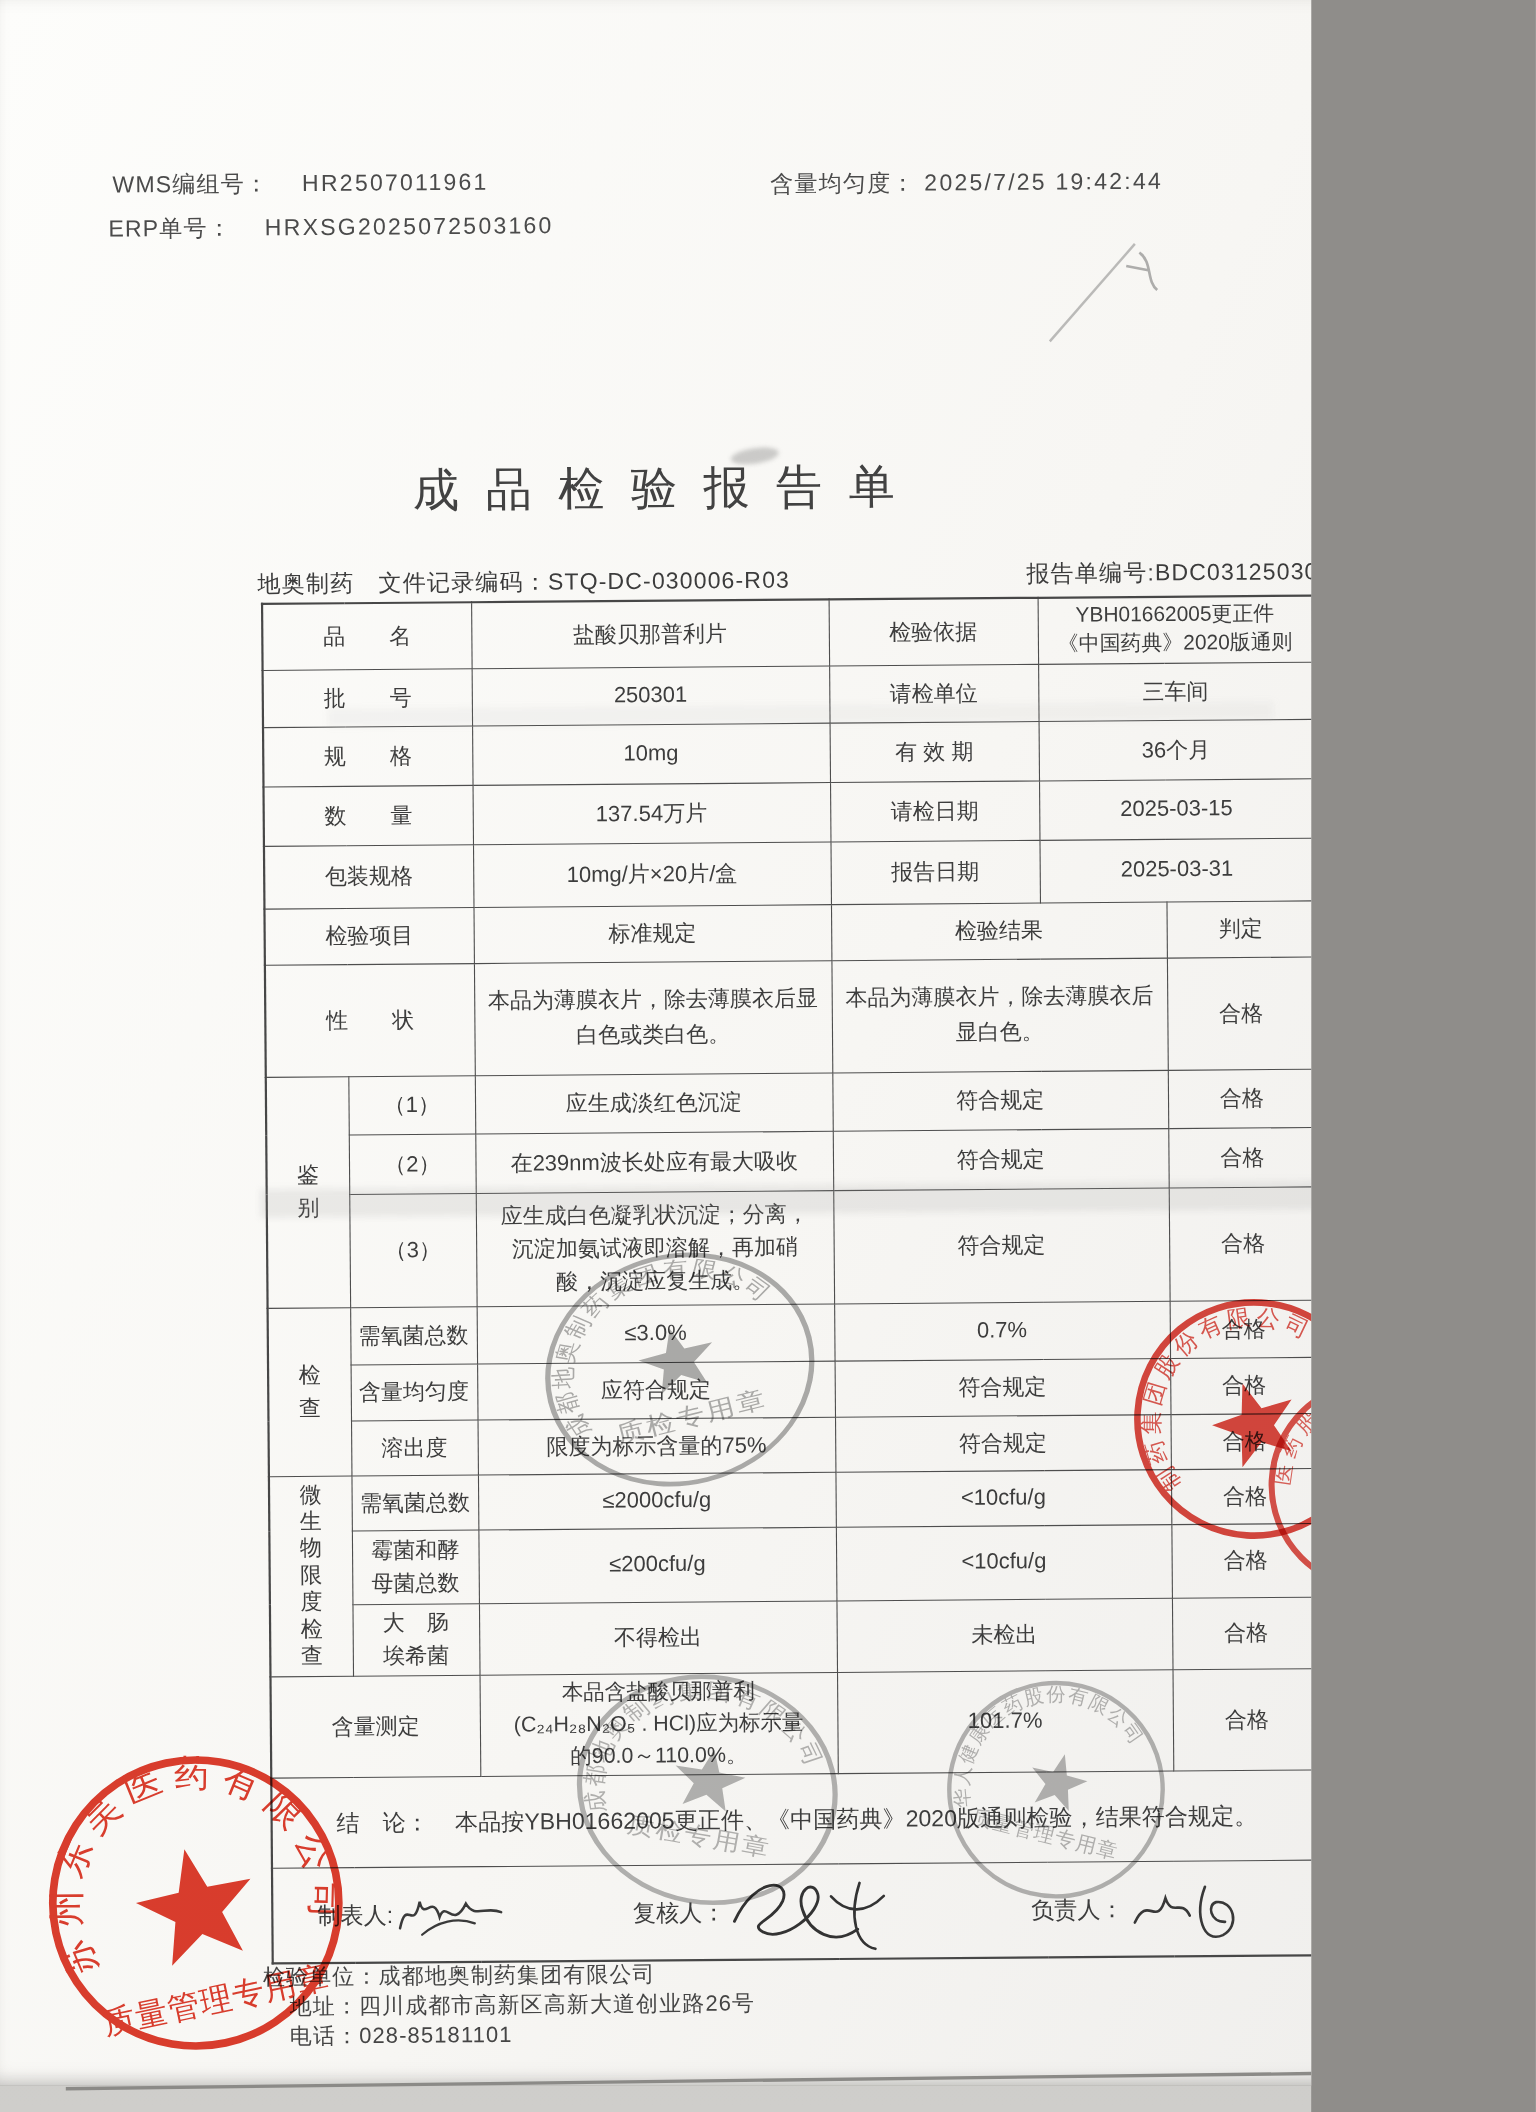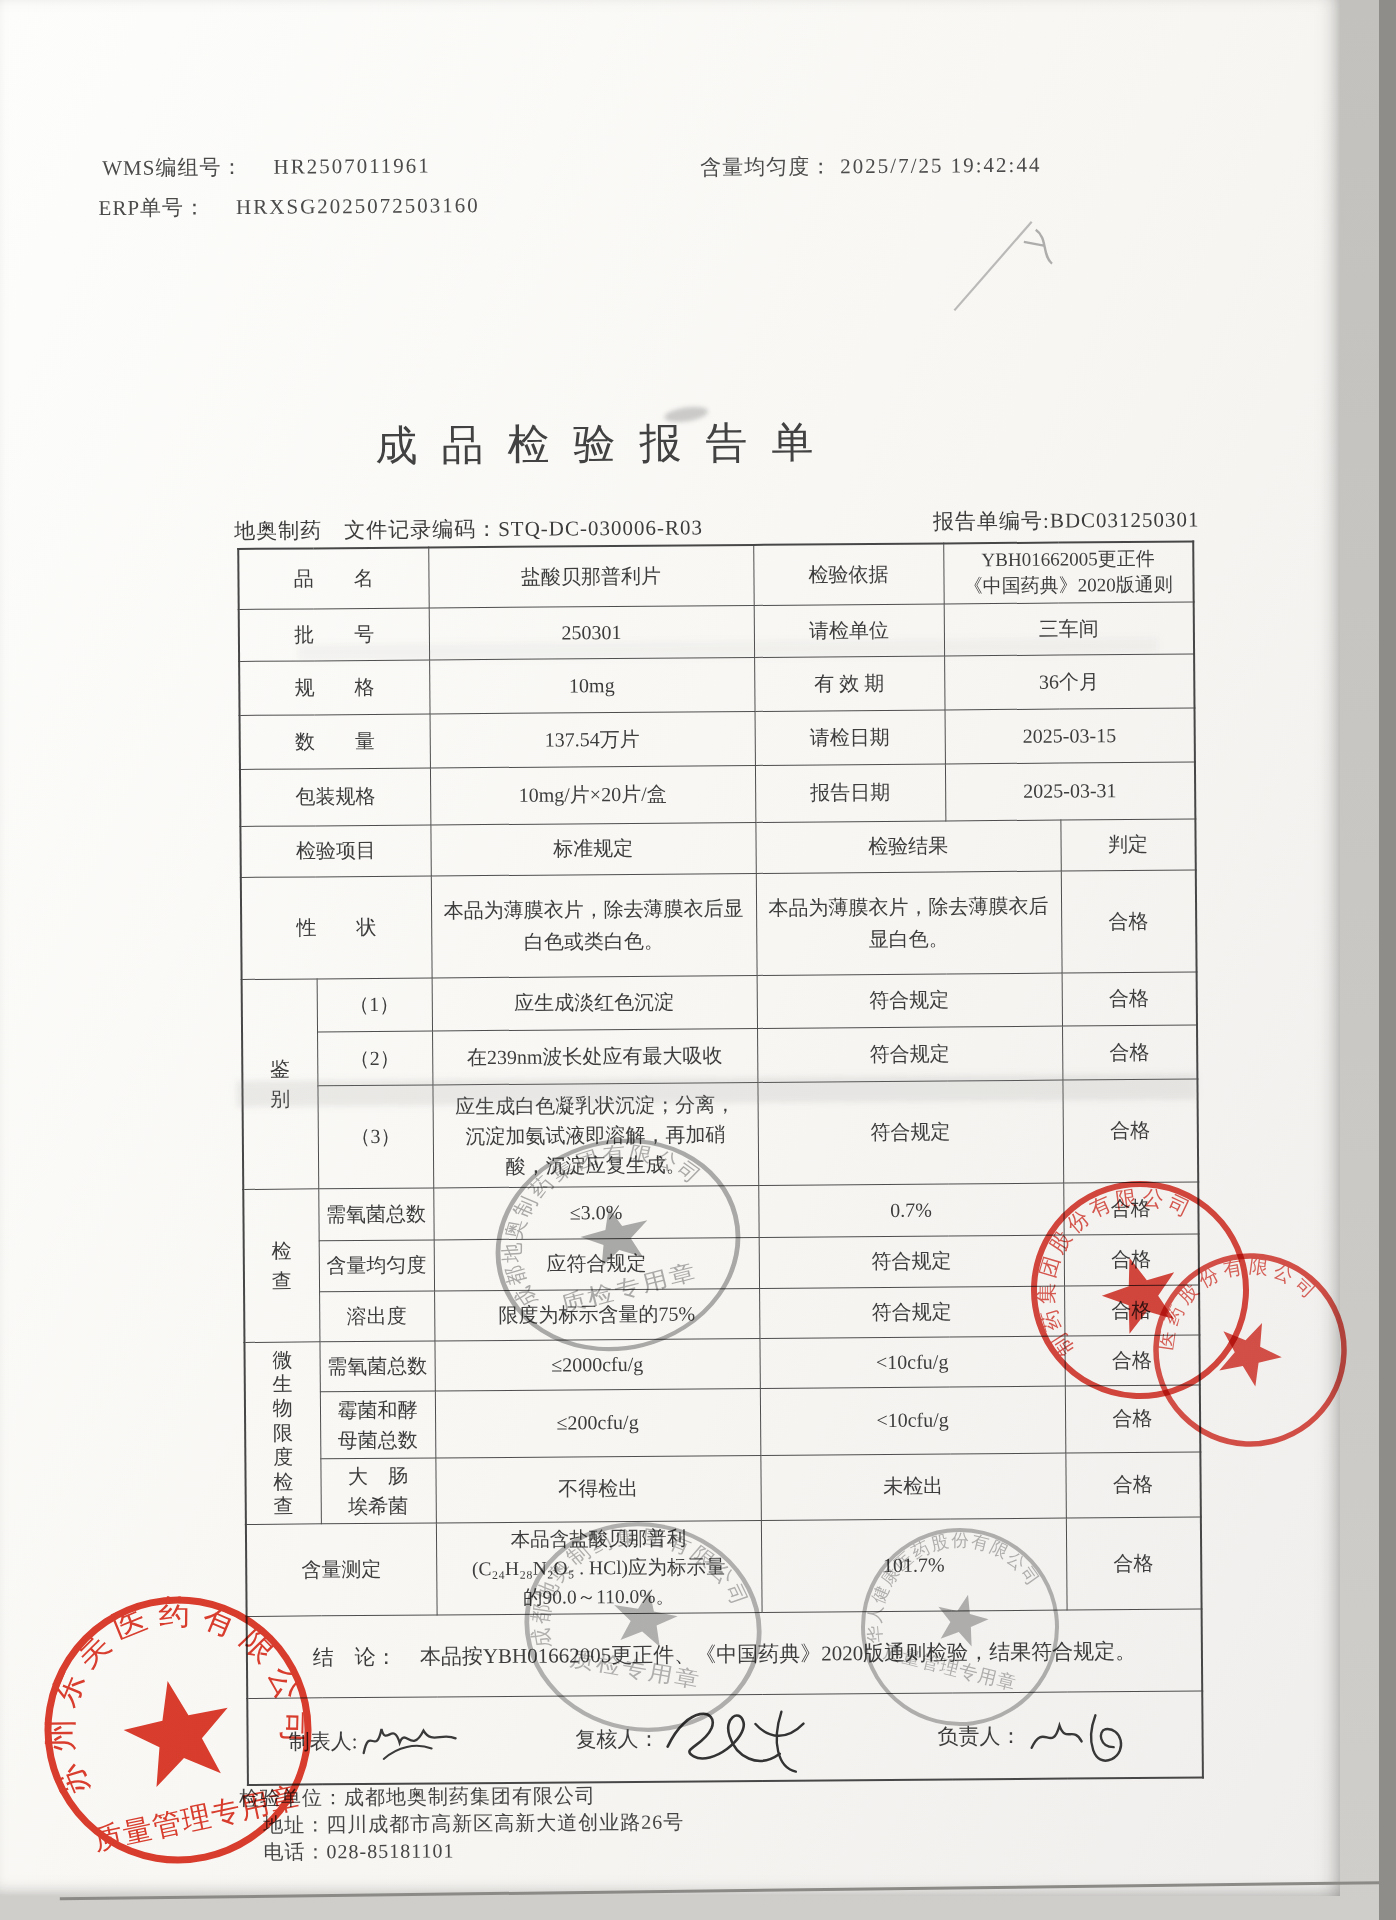--- a/index.html
+++ b/index.html
@@ -1,18 +1,18 @@
 <!DOCTYPE html>
 <html><head>
 <meta charset="utf-8">
 <style>
   html,body{margin:0;padding:0;background:#8f8d8a;}
-  .canvas{position:relative;width:1379px;height:1920px;overflow:hidden;
+  .canvas{position:relative;width:1192px;height:1920px;overflow:hidden;
           background:linear-gradient(180deg,#c3c1be 0%,#cfcecb 100%);
-          font-family:Liberation Serif, serif;color:#3c3c3c;}
+          font-family:Liberation Sans, sans-serif;color:#3c3c3c;}
   .paper{position:absolute;left:0;top:0;width:1340px;height:1896px;
          background:linear-gradient(115deg,#fdfdfb 0%,#f7f6f3 55%,#efeeec 100%);
          box-shadow:inset -14px 0 20px -12px rgba(90,90,88,.5),
                     inset 0 -12px 16px -9px rgba(120,118,115,.4);}
   .doc{position:absolute;inset:0;transform:rotate(-0.45deg);transform-origin:620px 900px;}
 
   .hdr-line{position:absolute;font-size:21px;color:#4b4b4b;white-space:nowrap;letter-spacing:1px;}
   .hdr-line .val{margin-left:30px;letter-spacing:2px;}
 
   .doc-title{position:absolute;left:190px;top:416px;width:840px;text-align:center;

